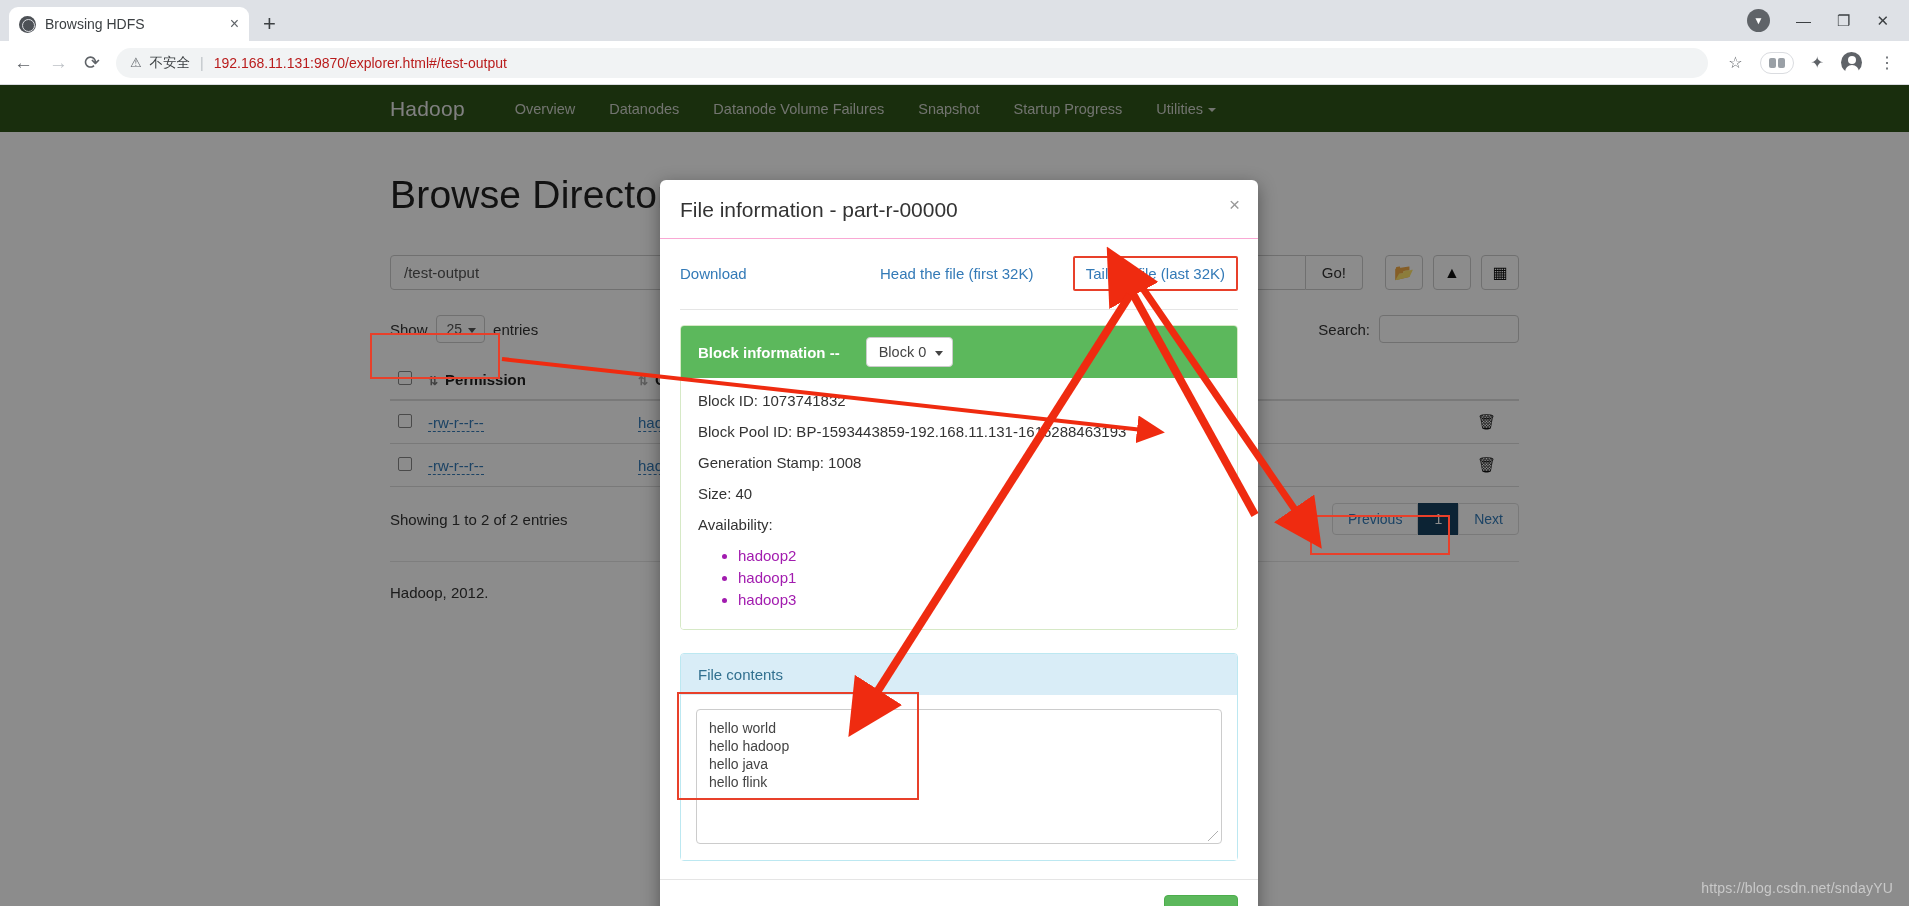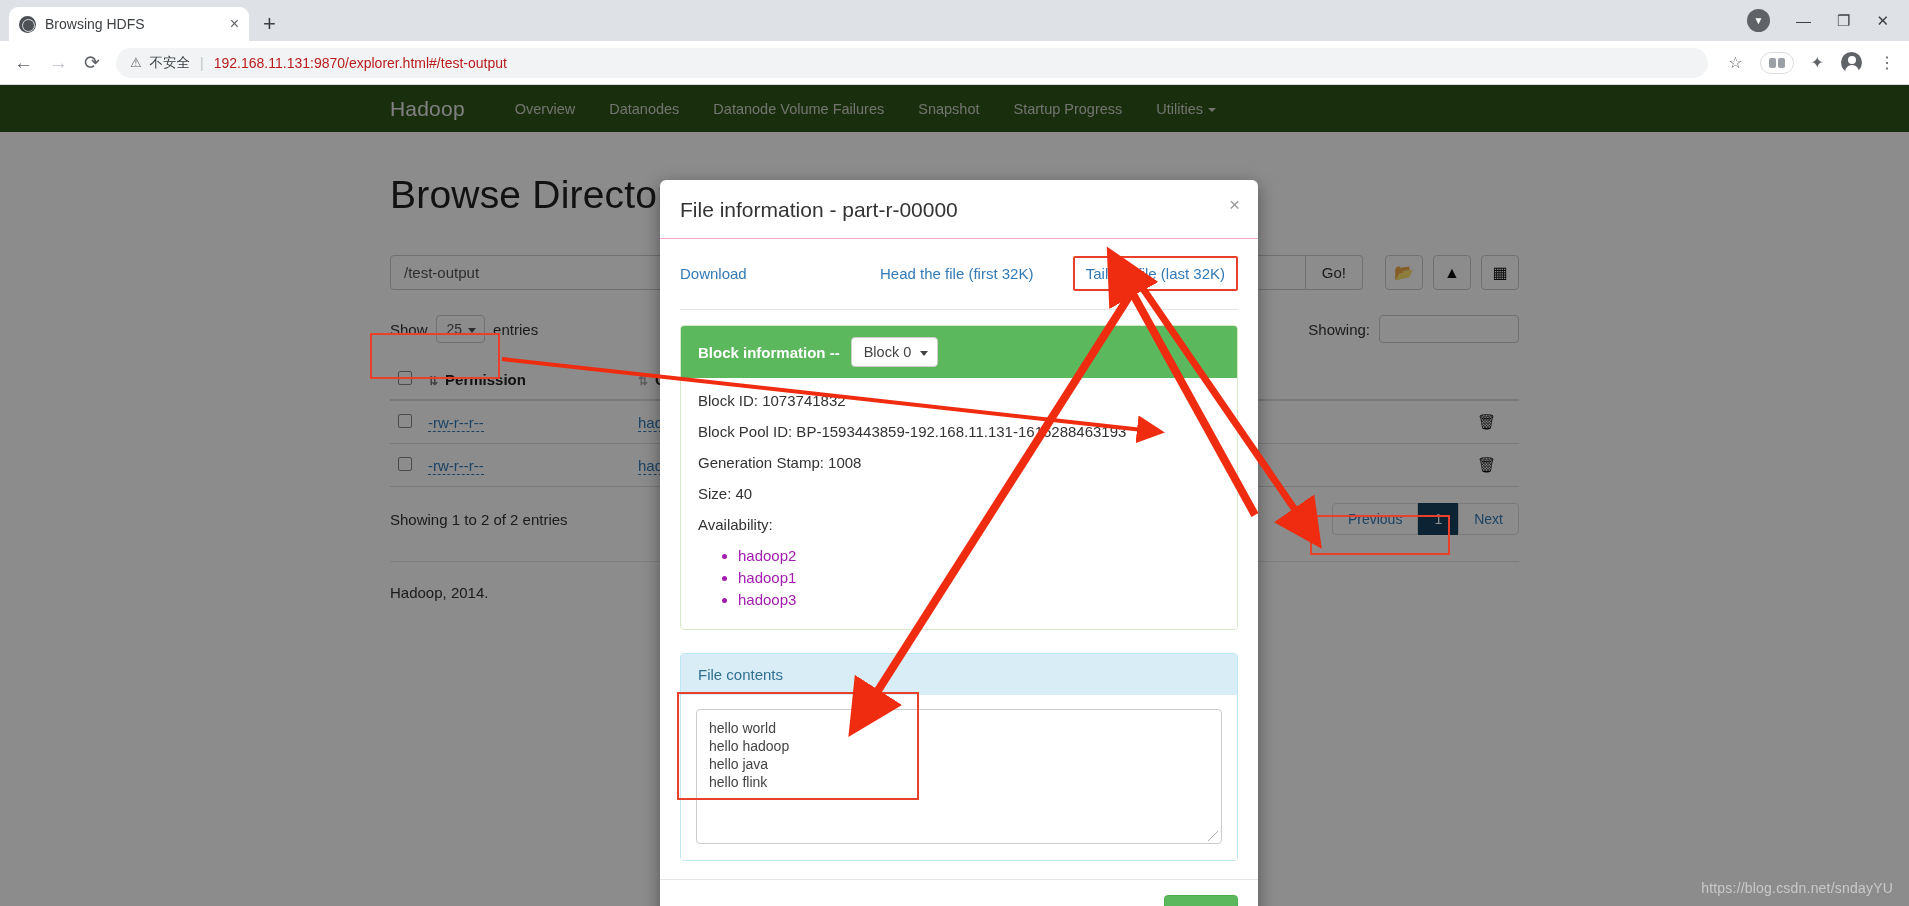--- a/index.html
+++ b/index.html
@@ -184,21 +184,21 @@
   .lnk.dl { width: 200px; }
   .lnk.head { flex: 1 1 auto; }
   .lnk.tail-wrap {
     border: 2px solid #e8402a; padding: 7px 11px; border-radius: 2px;
   }
   .hr-thin { border-top: 1px solid #e5e5e5; margin: 18px 0 15px 0; }
 
   .panel { border: 1px solid #d6e9c6; border-radius: 4px; }
   .panel-head-green {
     background: #5cb85c; color: #fff; padding: 11px 17px;
-    display: flex; align-items: center; gap: 11px; border-radius: 3px 3px 0 0;
+    display: flex; align-items: center; gap: 26px; border-radius: 3px 3px 0 0;
     font-size: 15px; font-weight: bold;
   }
   .blk-sel {
     background: #fff; color: #444; border: 1px solid #ccc; border-radius: 4px;
     height: 30px; padding: 0 26px 0 12px; font-size: 14.5px; font-weight: normal;
     display: inline-flex; align-items: center; position: relative;
   }
   .blk-sel::after{
     content:""; position:absolute; right:9px; top:13px;
     border-left:4px solid transparent; border-right:4px solid transparent; border-top:5px solid #444;
@@ -308,21 +308,21 @@
           </div>
         </div>
 
         <div class="table-ctrls">
           <div class="show-entries">
             <span>Show</span>
             <span class="sel">25</span>
             <span>entries</span>
           </div>
           <div class="search-box">
-            <span>Showing:</span>
+            <span>Search:</span>
             <span class="search-input"></span>
           </div>
         </div>
 
         <table class="files">
           <thead>
             <tr>
               <th style="width:30px"><span class="cb"></span></th>
               <th style="width:210px"><span class="sort-ic act">⇅</span><span>Permission</span></th>
               <th style="width:330px"><span class="sort-ic">⇅</span><span>Owner</span></th>
@@ -354,21 +354,21 @@
         <div class="table-foot">
           <div class="showing">Showing 1 to 2 of 2 entries</div>
           <div class="pager">
             <span class="pg">Previous</span>
             <span class="pg active">1</span>
             <span class="pg">Next</span>
           </div>
         </div>
 
         <div class="footer-hr"></div>
-        <div class="footer-txt">Hadoop, 2014.</div>
+        <div class="footer-txt">Hadoop, 2012.</div>
       </div>
     </div>
 
     <div class="backdrop"></div>
 
     <div class="modal">
       <div class="modal-head">
         <div class="modal-title">File information - part-r-00000</div>
         <div class="modal-x">×</div>
       </div>

